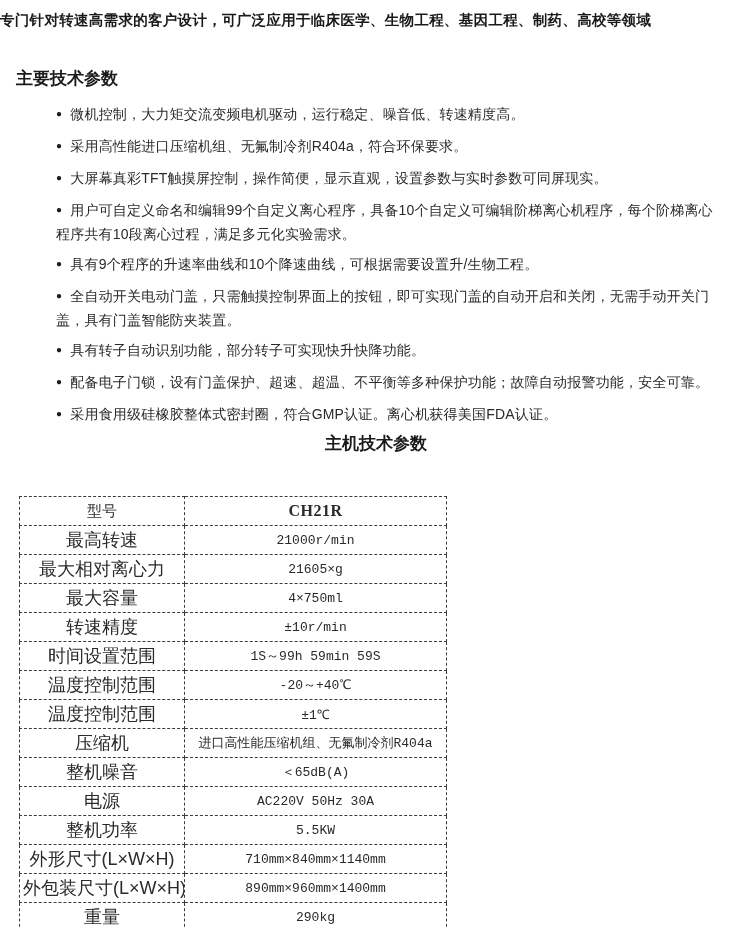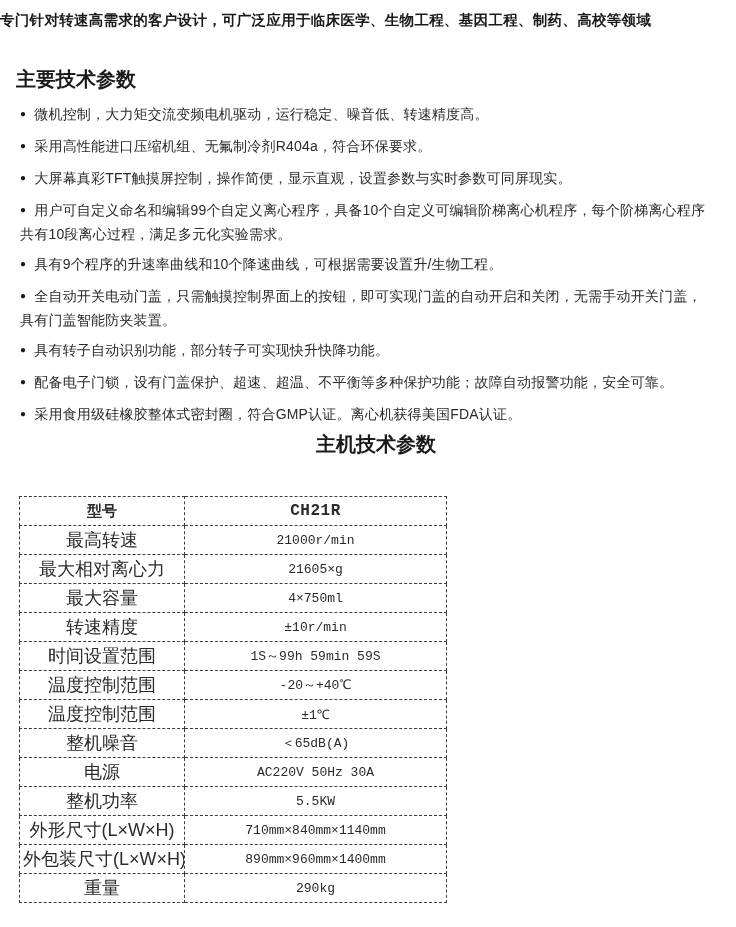--- a/index.html
+++ b/index.html
@@ -19,29 +19,29 @@
     text-align: left;
     font-size: 14.5px;
     font-weight: bold;
     line-height: 18px;
     letter-spacing: 0.3px;
     color: #1a1a1a;
   }
 
   .section-heading {
     margin-left: 16px;
-    font-size: 20px;
+    font-size: 17px;
     font-weight: bold;
     line-height: 18px;
     color: #1a1a1a;
   }
   .features-heading { margin-top: 41px; }
   .specs-heading { margin-top: 4px; text-align: center; }
 
-  .features-list { padding: 0 22px 0 20px; margin-top: 15px; }
+  .features-list { padding: 0 22px 0 56px; margin-top: 15px; }
   .feature-item {
     font-size: 14px;
     line-height: 22px;
     margin-bottom: 8px;
     letter-spacing: 0.2px;
     color: #2a2a2a;
   }
   .bullet {
     display: inline-block;
     font-size: 10px;
@@ -67,27 +67,27 @@
     white-space: nowrap;
   }
   .label-cell { font-size: 18px; color: #2a2a2a; }
   .value-cell {
     font-family: "Liberation Mono", "DejaVu Sans Mono", monospace;
     font-size: 13px;
     color: #2a2a2a;
   }
   tr.model-row .label-cell {
     font-size: 15px;
-    font-weight: bold;
+    font-weight: normal;
     font-family: "Liberation Sans", sans-serif;
   }
   tr.model-row .value-cell {
     font-size: 16px;
     font-weight: bold;
-    font-family: Liberation Mono, monospace;
+    font-family: Liberation Serif, serif;
     letter-spacing: 0.5px;
     margin-top: 13px;
   }
 </style>
 </head>
 <body>
 
 <div class="page">
 
   <div class="doc-title">专门针对转速高需求的客户设计，可广泛应用于临床医学、生物工程、基因工程、制药、高校等领域</div>
@@ -140,20 +140,24 @@
       </tr>
       <tr>
         <td class="label-cell">温度控制范围</td>
         <td class="value-cell">-20～+40℃</td>
       </tr>
       <tr>
         <td class="label-cell">温度控制范围</td>
         <td class="value-cell">±1℃</td>
       </tr>
       <tr>
+        <td class="label-cell">压缩机</td>
+        <td class="value-cell">进口高性能压缩机组、无氟制冷剂R404a</td>
+      </tr>
+      <tr>
         <td class="label-cell">整机噪音</td>
         <td class="value-cell">＜65dB(A)</td>
       </tr>
       <tr>
         <td class="label-cell">电源</td>
         <td class="value-cell">AC220V 50Hz 30A</td>
       </tr>
       <tr>
         <td class="label-cell">整机功率</td>
         <td class="value-cell">5.5KW</td>

